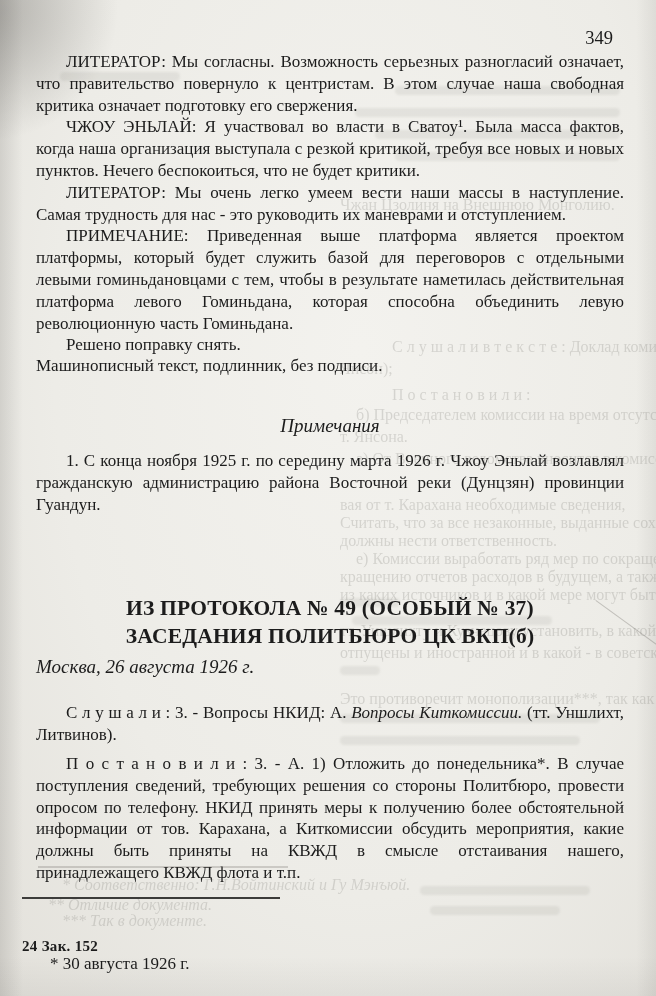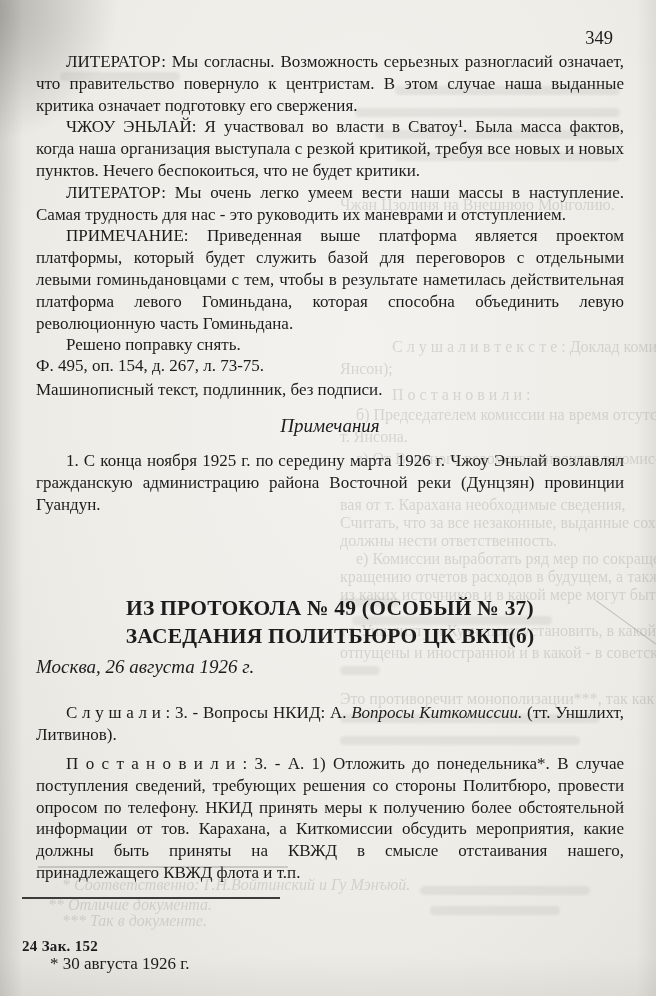--- a/index.html
+++ b/index.html
@@ -76,29 +76,28 @@
       <div class="smudge" style="left: 340px; top: 714px; width: 260px;"></div>
       <div class="smudge" style="left: 340px; top: 736px; width: 240px;"></div>
       <div class="smudge" style="left: 420px; top: 886px; width: 170px;"></div>
       <div class="smudge" style="left: 430px; top: 906px; width: 130px;"></div>
     </div>
   <div class="crease"></div>
 
   <div class="pagenum">349</div>
 
   <div class="col body-text" style="top:51px">
-      <p class="para">ЛИТЕРАТОР: Мы согласны. Возможность серьезных разногласий означает, что правительство повернуло к центристам. В этом случае наша выданные критика означает подготовку его свержения.</p>
+      <p class="para">ЛИТЕРАТОР: Мы согласны. Возможность серьезных разногласий означает, что правительство повернуло к центристам. В этом случае наша свободная критика означает подготовку его свержения.</p>
       <p class="para">ЧЖОУ ЭНЬЛАЙ: Я участвовал во власти в Сватоу¹. Была масса фактов, когда наша организация выступала с резкой критикой, требуя все новых и новых пунктов. Нечего беспокоиться, что не будет критики.</p>
       <p class="para">ЛИТЕРАТОР: Мы очень легко умеем вести наши массы в наступление. Самая трудность для нас - это руководить их маневрами и отступлением.</p>
       <p class="para">ПРИМЕЧАНИЕ: Приведенная выше платформа является проектом платформы, который будет служить базой для переговоров с отдельными левыми гоминьдановцами с тем, чтобы в результате наметилась действительная платформа левого Гоминьдана, которая способна объединить левую революционную часть Гоминьдана.</p>
       <p class="para">Решено поправку снять.</p>
     </div>
 
   <div class="col archive">
-    <p class="flat">Ф. 495, оп. 154, д. 267, л. 73-75.</p>
     <p class="flat">Машинописный текст, подлинник, без подписи.</p>
   </div>
 
   <div class="col notes-head">Примечания</div>
   <div class="col body-text" style="top:450px">
       <p class="para">1. С конца ноября 1925 г. по середину марта 1926 г. Чжоу Эньлай возлавлял гражданскую администрацию района Восточной реки (Дунцзян) провинции Гуандун.</p>
     </div>
 
   <div class="col doc-title">
     <div>ИЗ ПРОТОКОЛА № 49 (ОСОБЫЙ № 37)</div>

